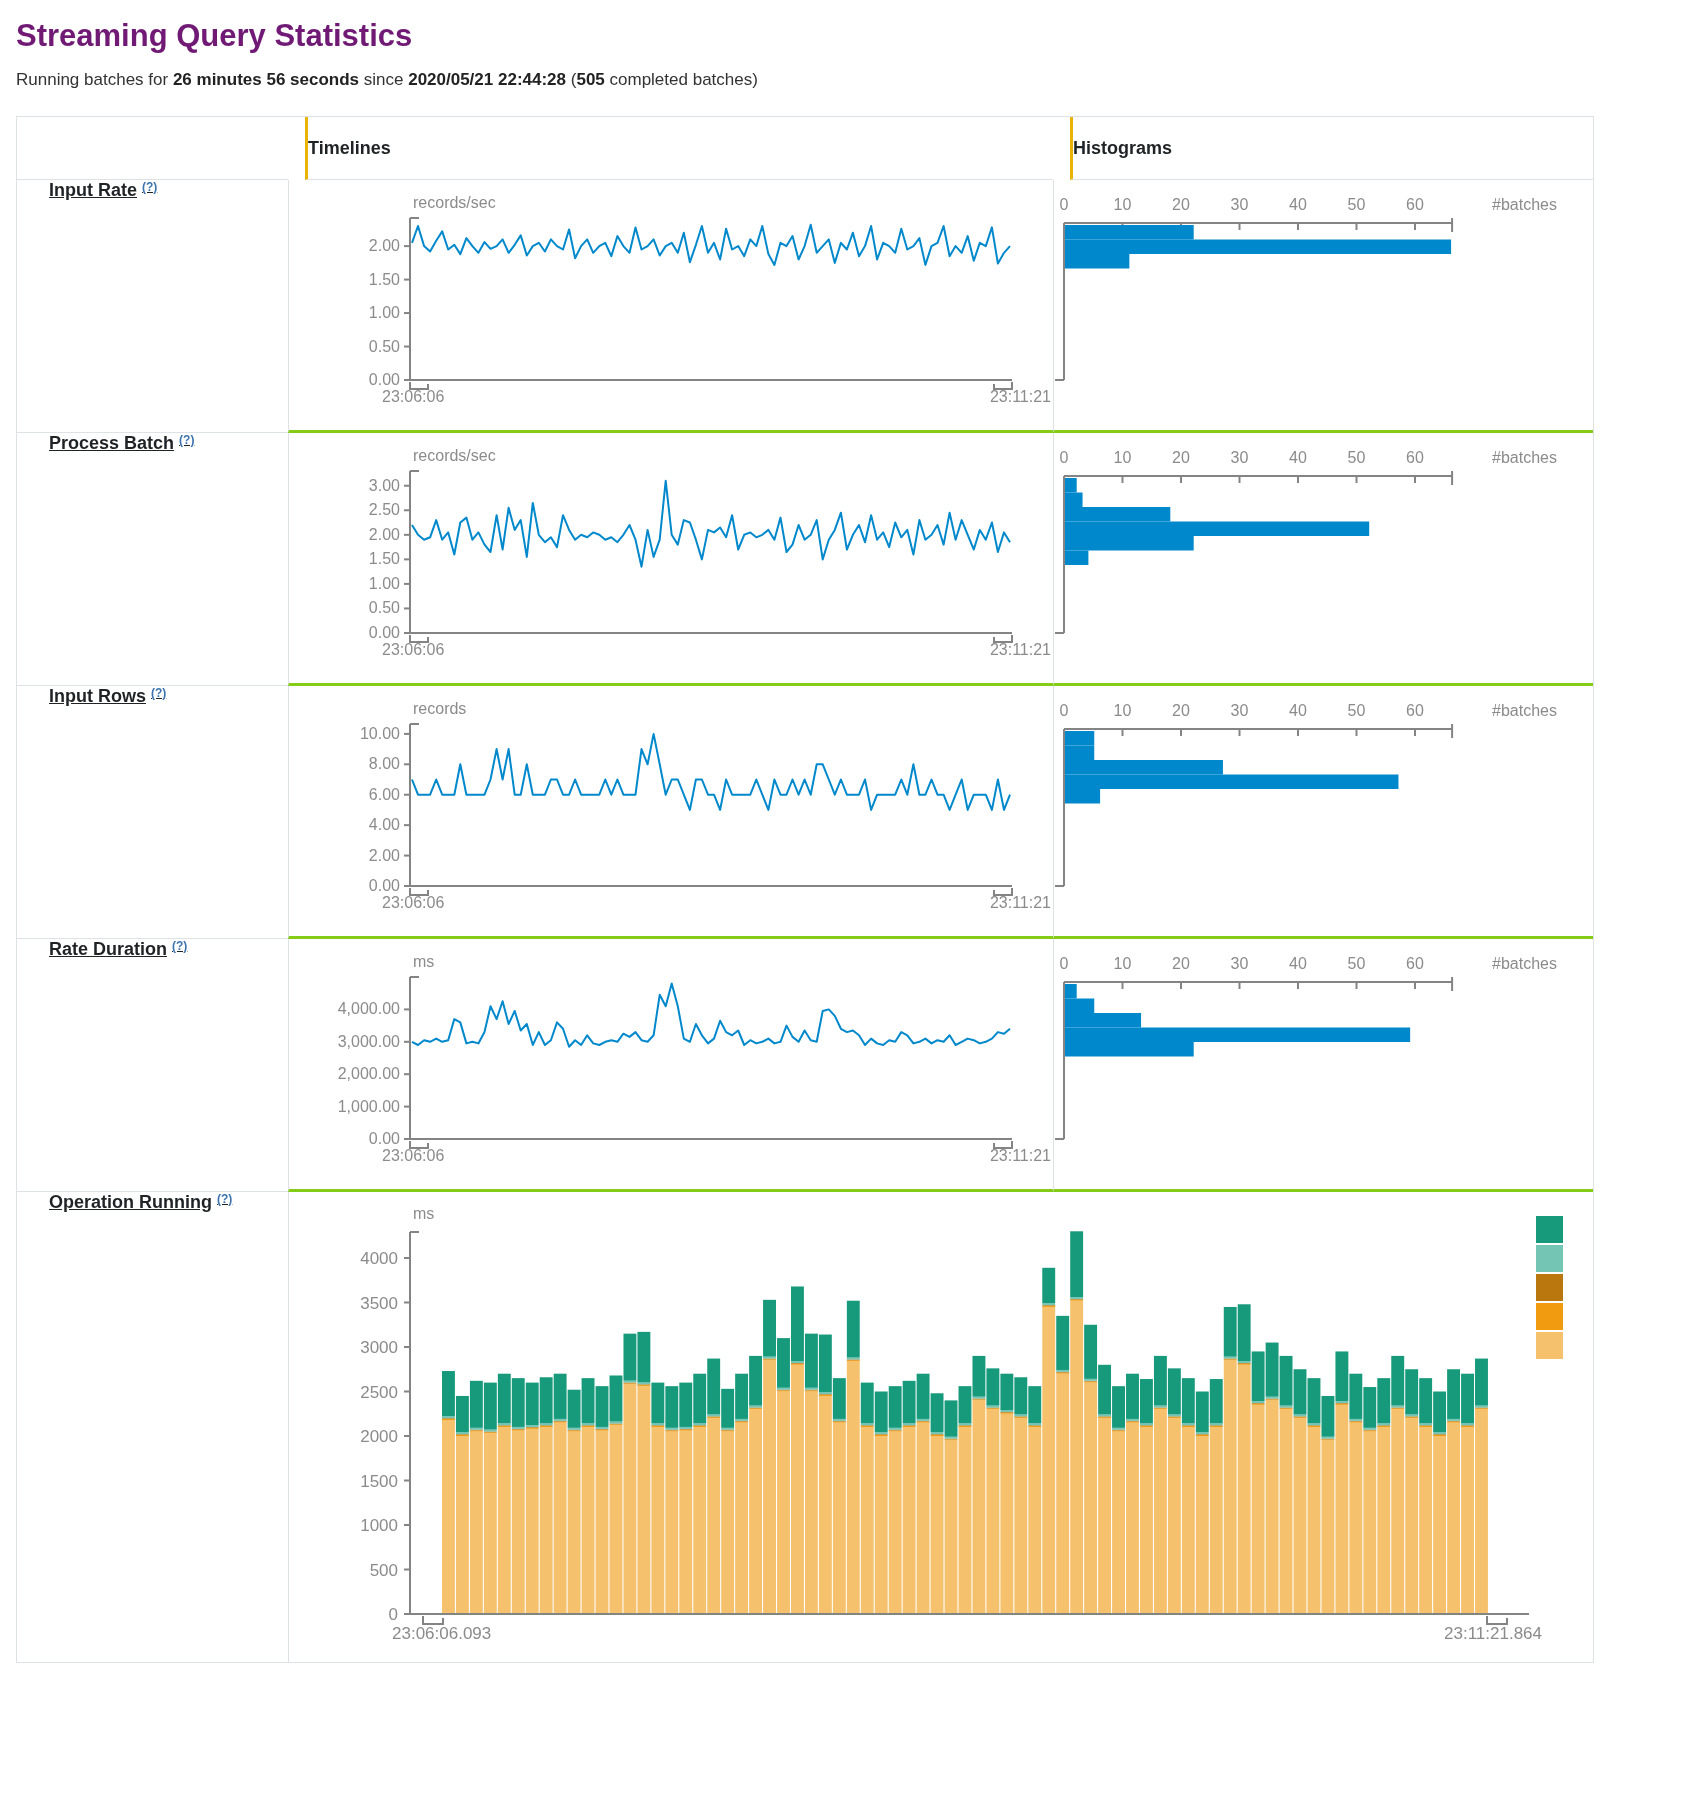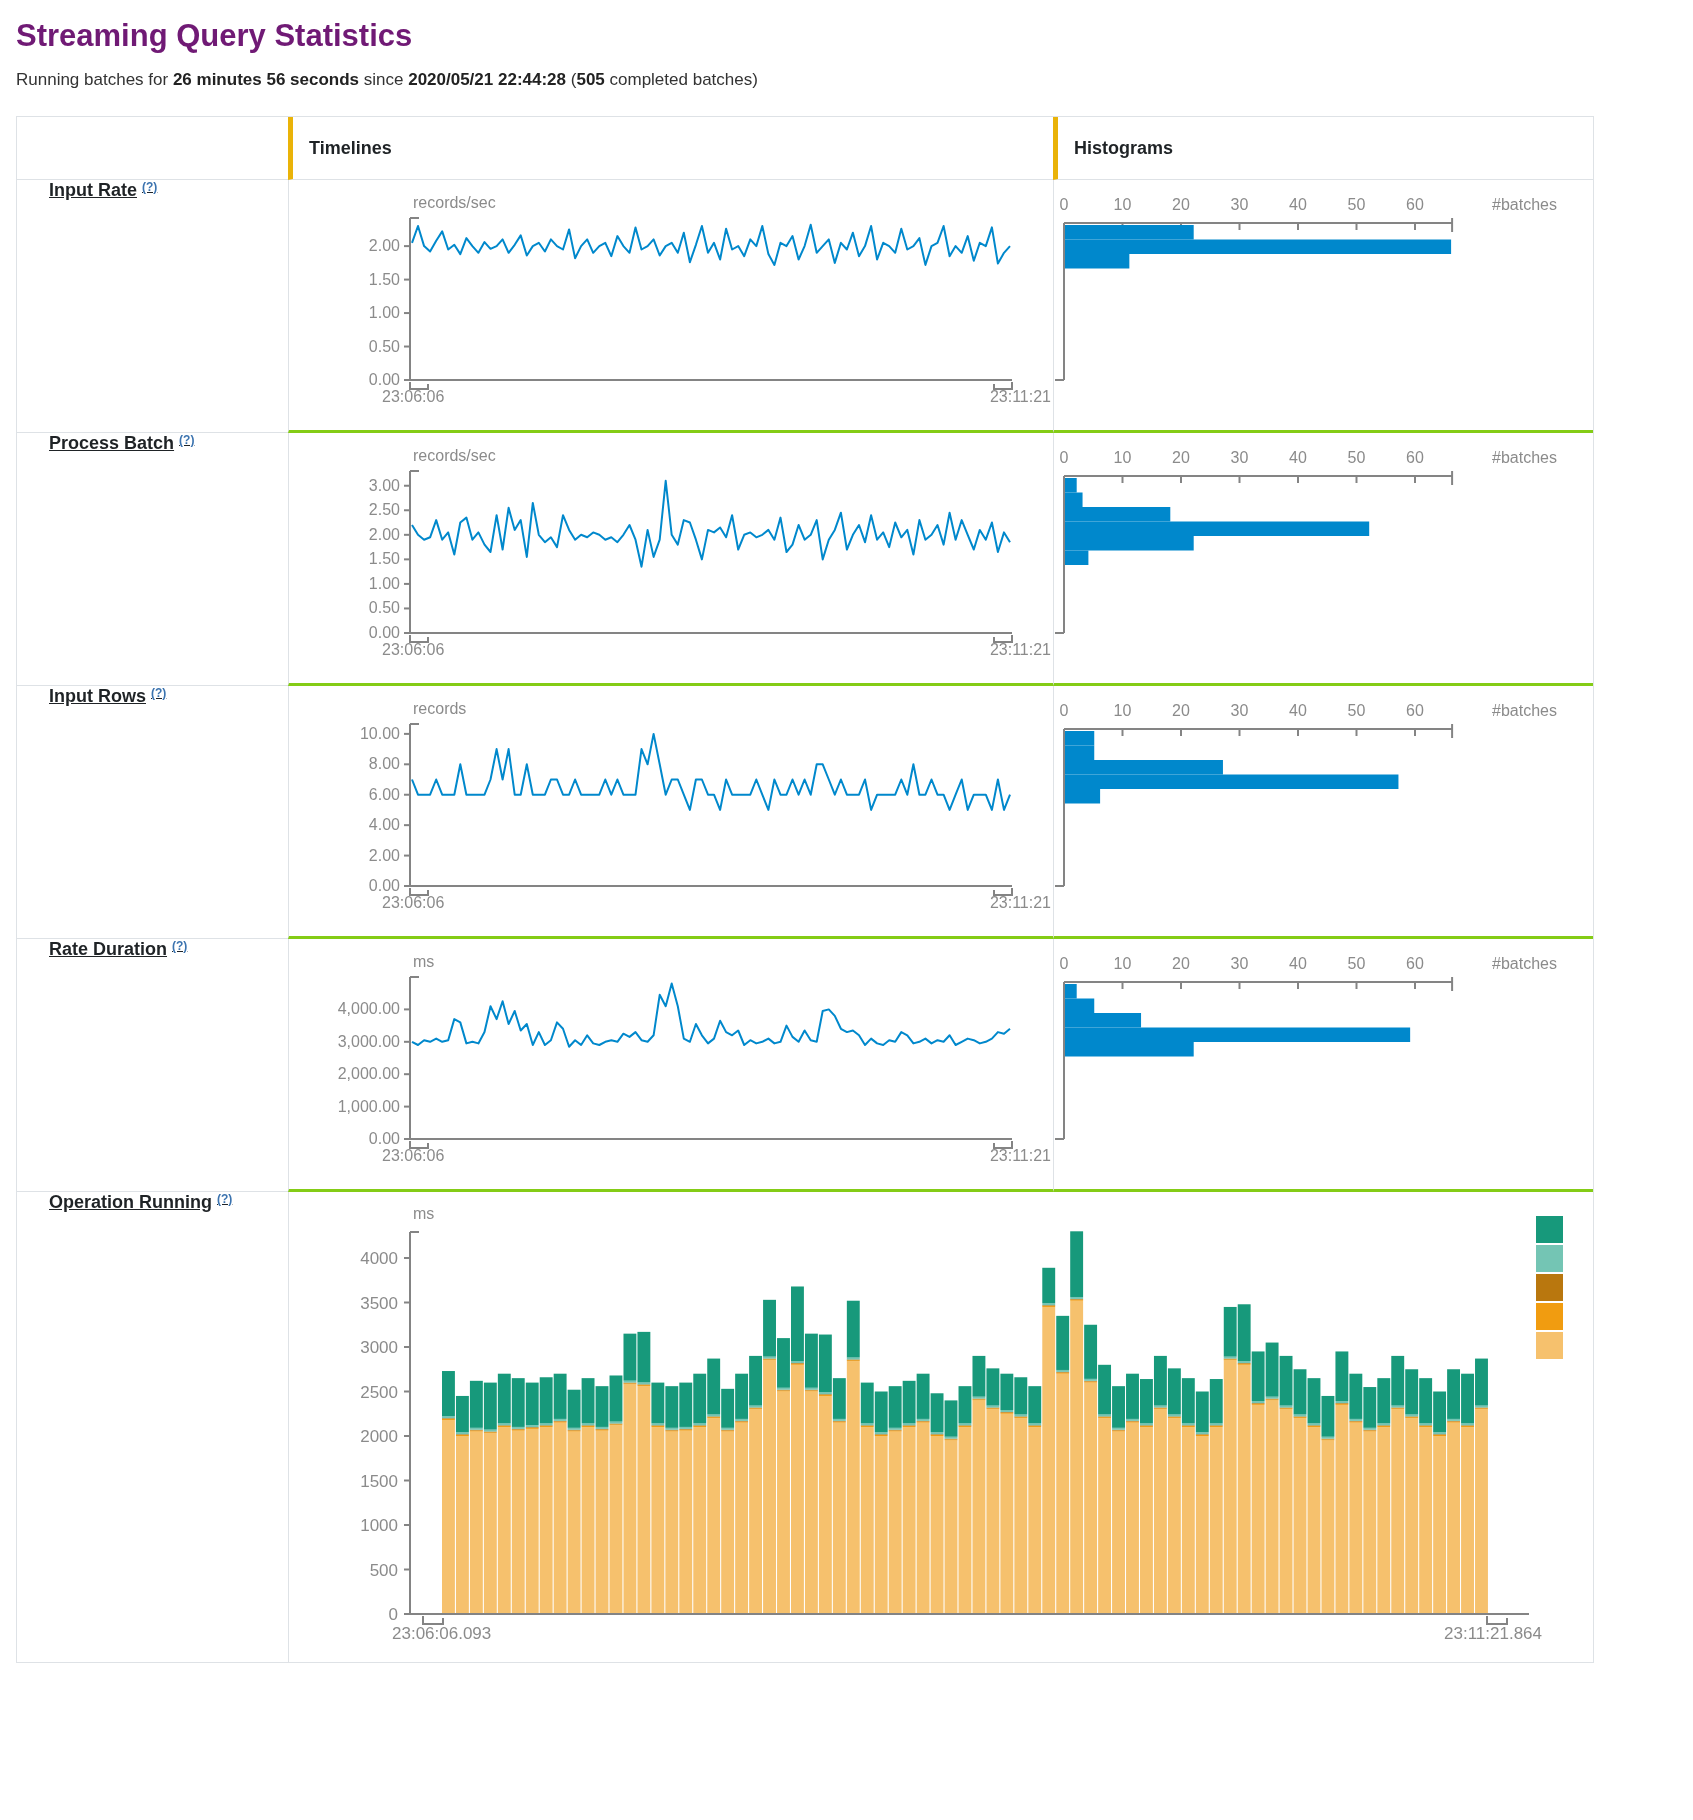--- a/index.html
+++ b/index.html
@@ -6,21 +6,21 @@
   body{font-family:"Liberation Sans","DejaVu Sans",sans-serif;color:#222;width:1693px;}
   .page{width:1693px;position:relative;}
   h1[data-name=page-title]{margin:18px 0 0 16px;font-size:31px;font-weight:bold;color:#701a75;letter-spacing:0px;}
   .subtitle{margin:16px 0 8px 16px;font-size:17px;color:#333;}
   .subtitle b{color:#222;}
   .meta{margin:30px 0 0 16px;font-size:17px;color:#333;line-height:27px;}
   .meta b{color:#111;}
   .stats-table{margin:26px 0 0 16px;width:1576px;display:grid;grid-template-columns:271px 765px 540px;border:1px solid #dee2e6;}
   .cell{box-sizing:border-box;background:#fff;}
   .th{height:63px;display:flex;align-items:center;font-weight:bold;font-size:18px;color:#1f2326;border-bottom:1px solid #dee2e6;}
-  .th.c2,.th.c3{padding-left:16px;border-left:5px solid #eab308;}
+  .th.c2,.th.c3{border-left:3px solid #eab308;margin-left:17px;}
   .label-cell{display:flex;align-items:flex-start;padding-left:32px;font-weight:bold;font-size:18px;color:#1f2326;border-bottom:1px solid #dee2e6;text-decoration:underline;}
   .chart-cell{border-left:1px solid #dee2e6;border-bottom:3px solid #84cc16;position:relative;}
   .row-h{height:253px;}
   .row5-h{height:470px;}
   .last{border-bottom:none;}
   .span2{grid-column:2/4;}
   sup.help{font-size:12px;color:#3b73af;font-weight:bold;margin-left:5px;}
   svg{display:block;}
   svg text{font-family:"Liberation Sans","DejaVu Sans",sans-serif;}
   .legend{position:absolute;left:1247px;top:24px;width:27px;}

